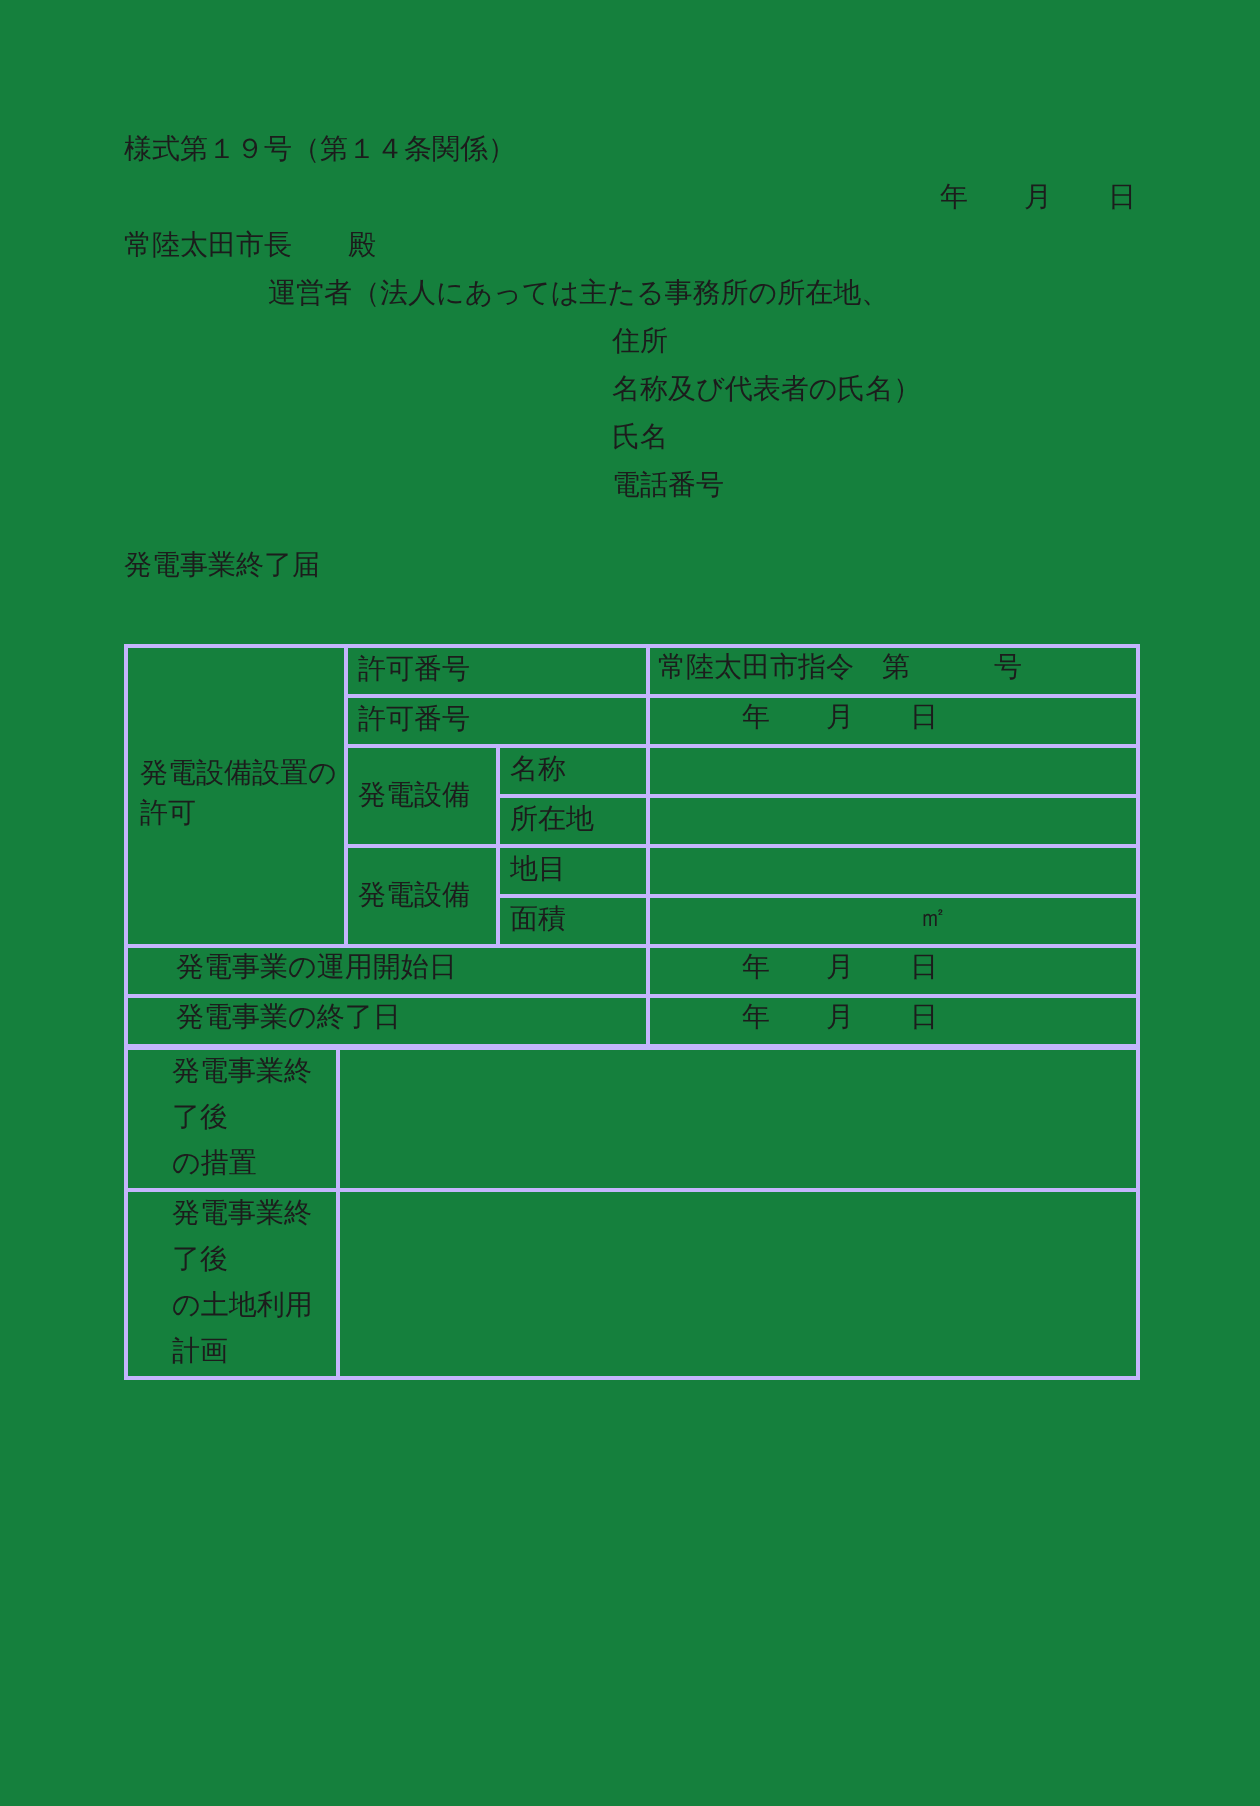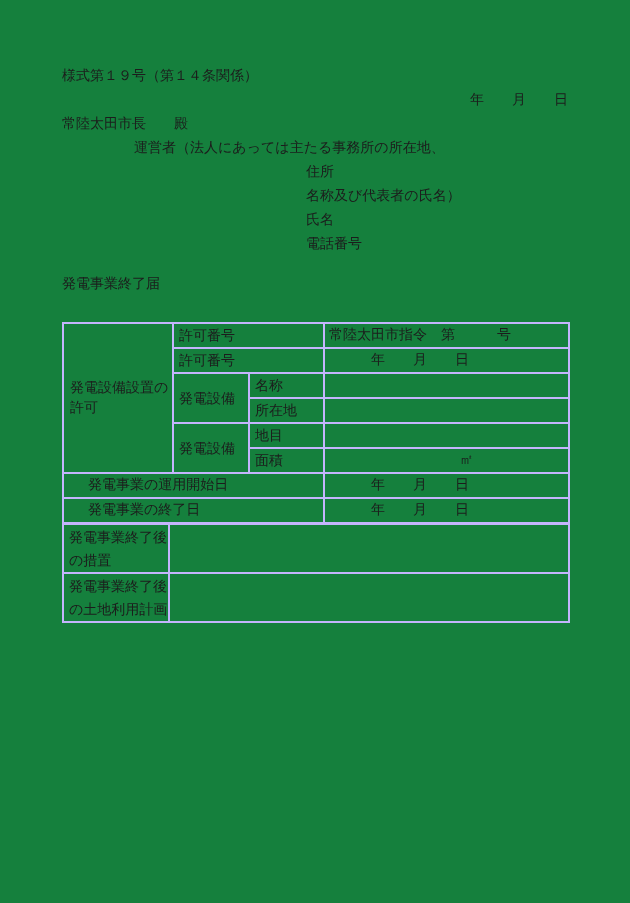--- a/index.html
+++ b/index.html
@@ -34,21 +34,21 @@
     vertical-align: middle;
     overflow: hidden;
     white-space: pre;
   }
   .t2 { margin-top: -1px; }
   .c-sec  { white-space: pre-line; line-height: 20px; padding-left: 6px; margin-left: 44px; }
   .c-lab  { padding-left: 5px; }
   .c-lab7 { padding-left: 24px; font-family: Liberation Mono, monospace; }
   .c-val  { padding-left: 4px; font-family: Liberation Mono, monospace; }
   .c-area { text-align: center; padding-left: 40px; }
-  .c-tall { height: 47px; white-space: pre-line; line-height: 23px; padding-left: 5px; }
+  .c-tall { height: 47px; white-space: pre-line; line-height: 23px; padding-left: 22px; }
 </style>
 </head>
 <body>
 
 <div class="page">
   <div class="content">
 
     <div class="line">様式第１９号（第１４条関係）</div>
     <div class="line date-line">年　　月　　日</div>
     <div class="line">常陸太田市長　　殿</div>

